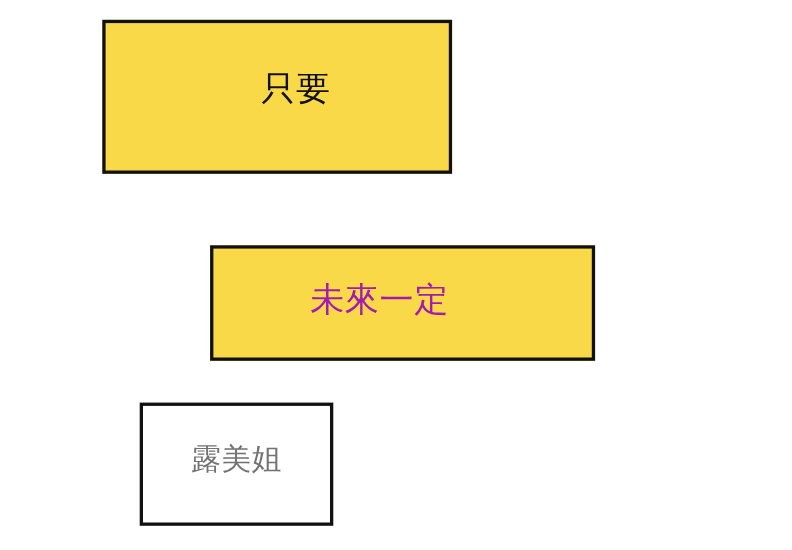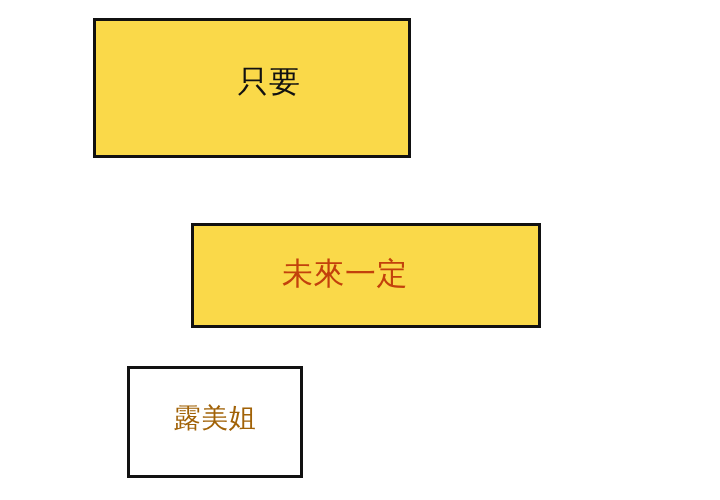--- a/index.html
+++ b/index.html
@@ -54,36 +54,36 @@
 
   
   #box-2 {
     left: 191px;
     top: 223px;
     width: 350px;
     height: 105px;
     background: #fad949;
     border-width: 3px;
     border-color: #111111;
-    color: #c2410c;
+    color: #a21caf;
     font-size: 31px;
     padding-right: 42px;
     padding-bottom: 4px;
   }
 
   
   #box-3 {
     left: 127px;
     top: 366px;
     width: 176px;
     height: 112px;
     background: #ffffff;
     border-width: 3px;
     border-color: #111111;
-    color: #a16207;
+    color: #737373;
     font-size: 27px;
     padding-bottom: 8px;
   }
 </style>
 </head>
 <body>
 
 <div id="comic-panel">
 
   <div class="speech-box" id="box-1">

